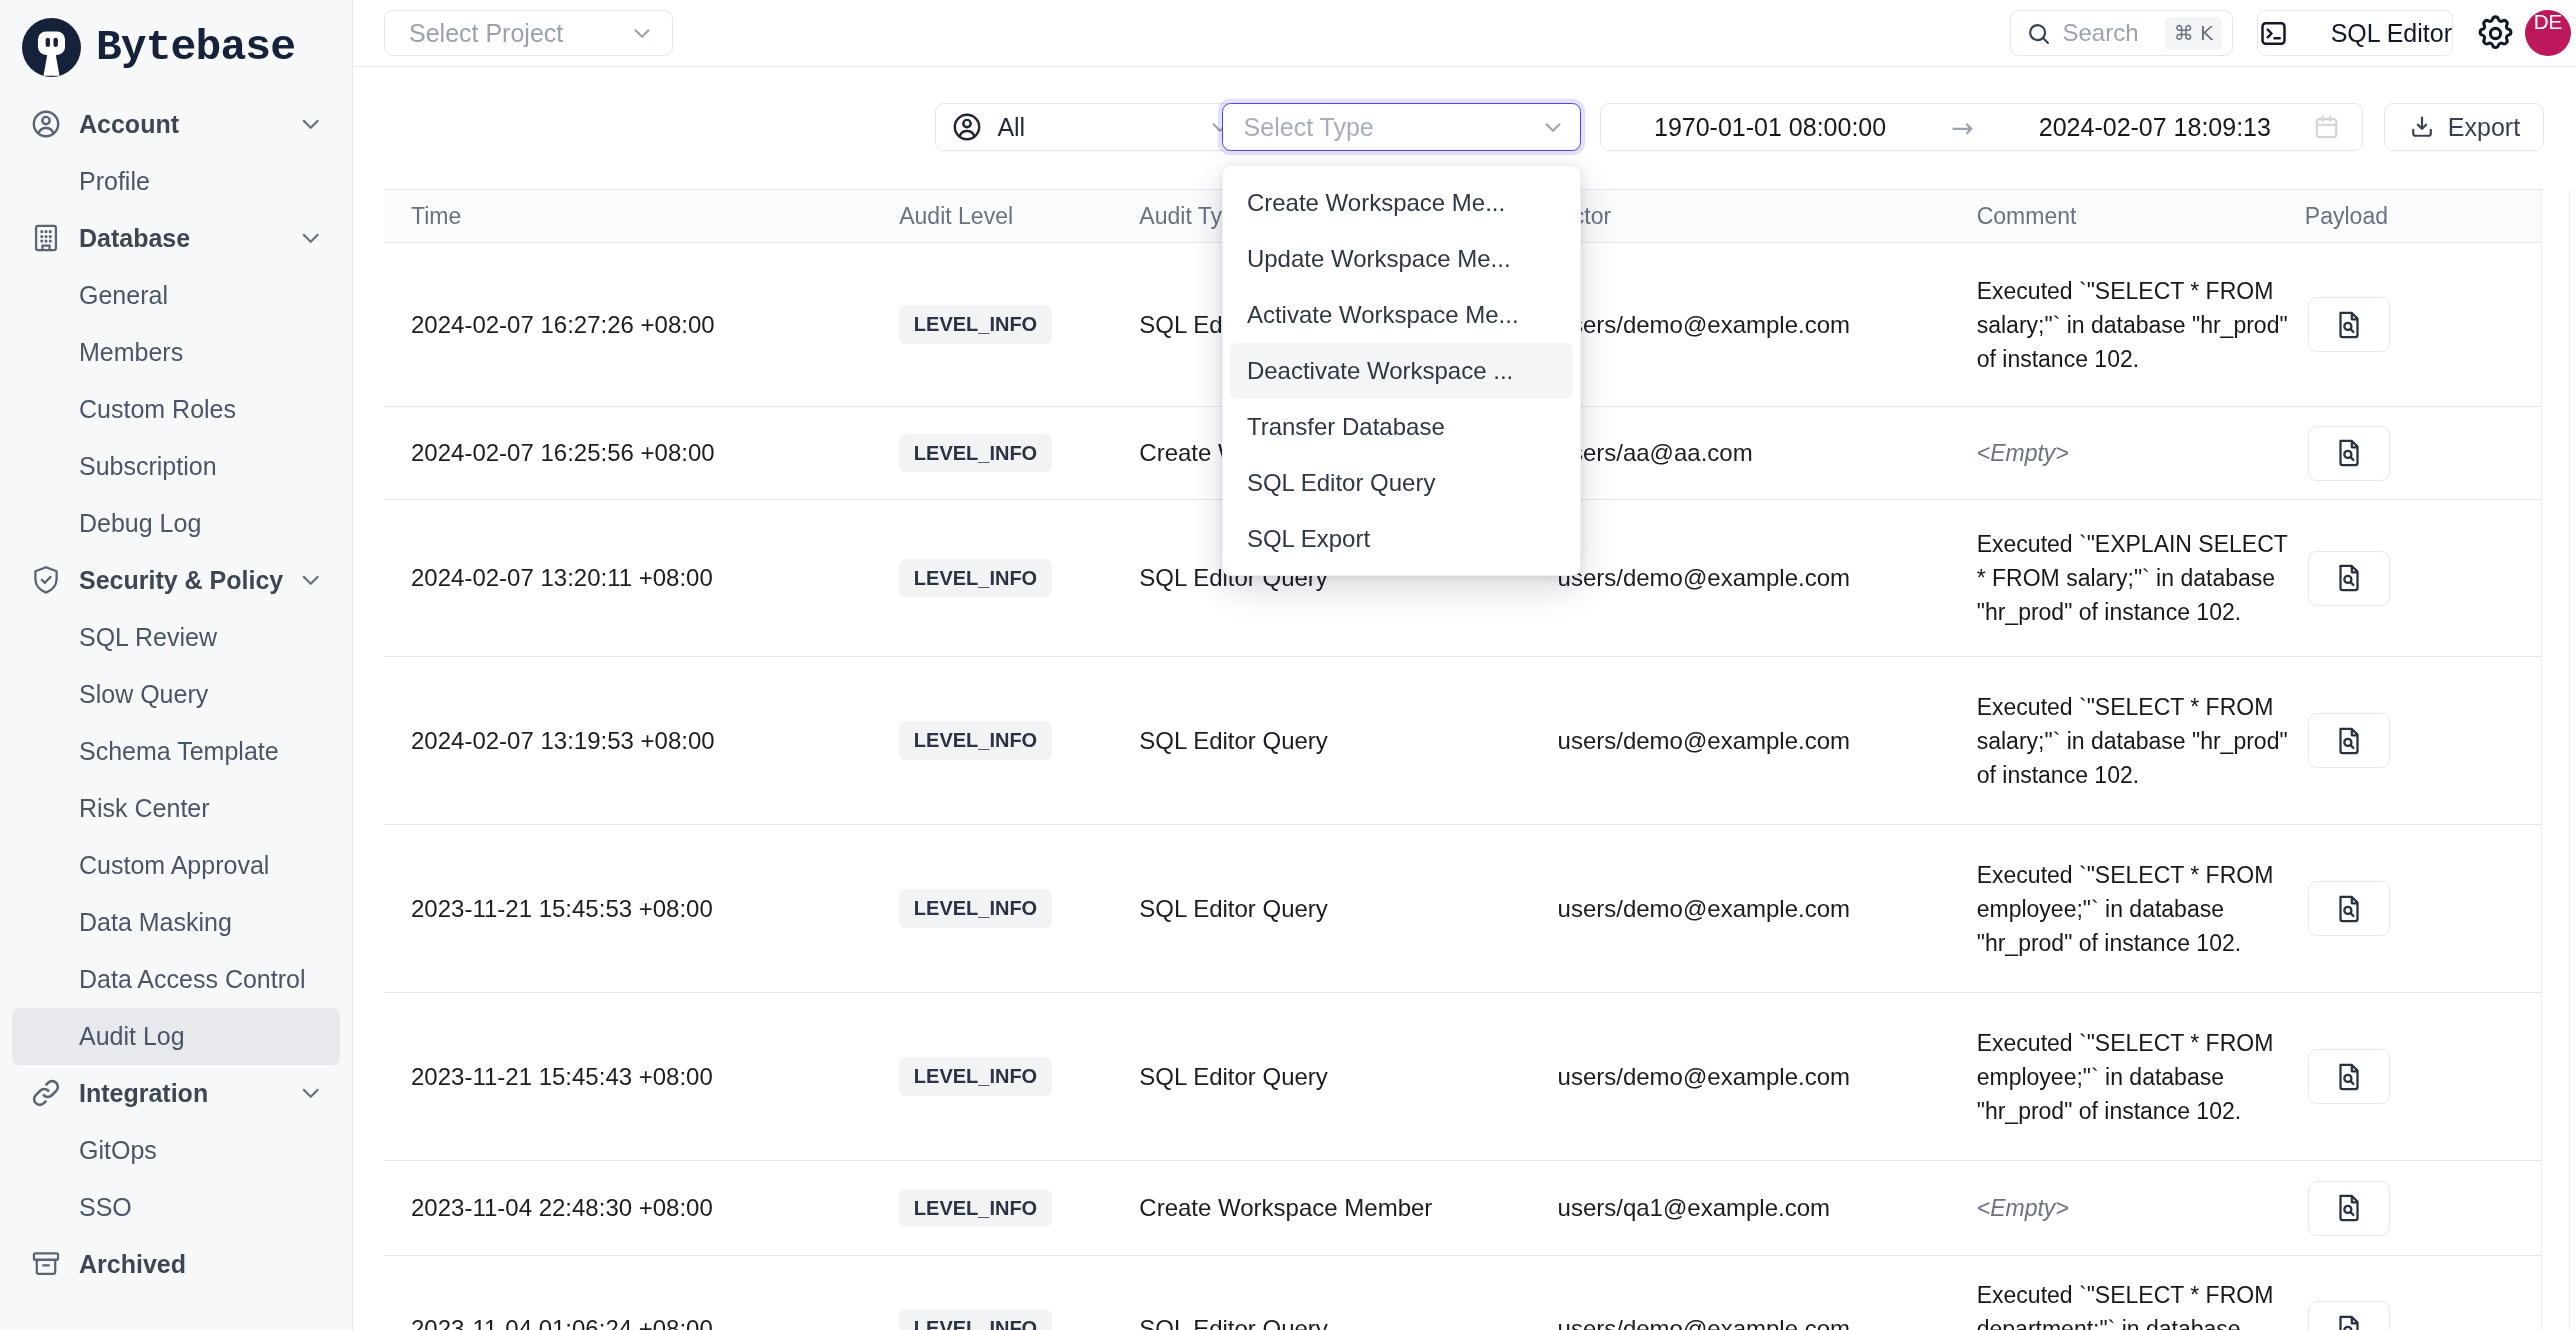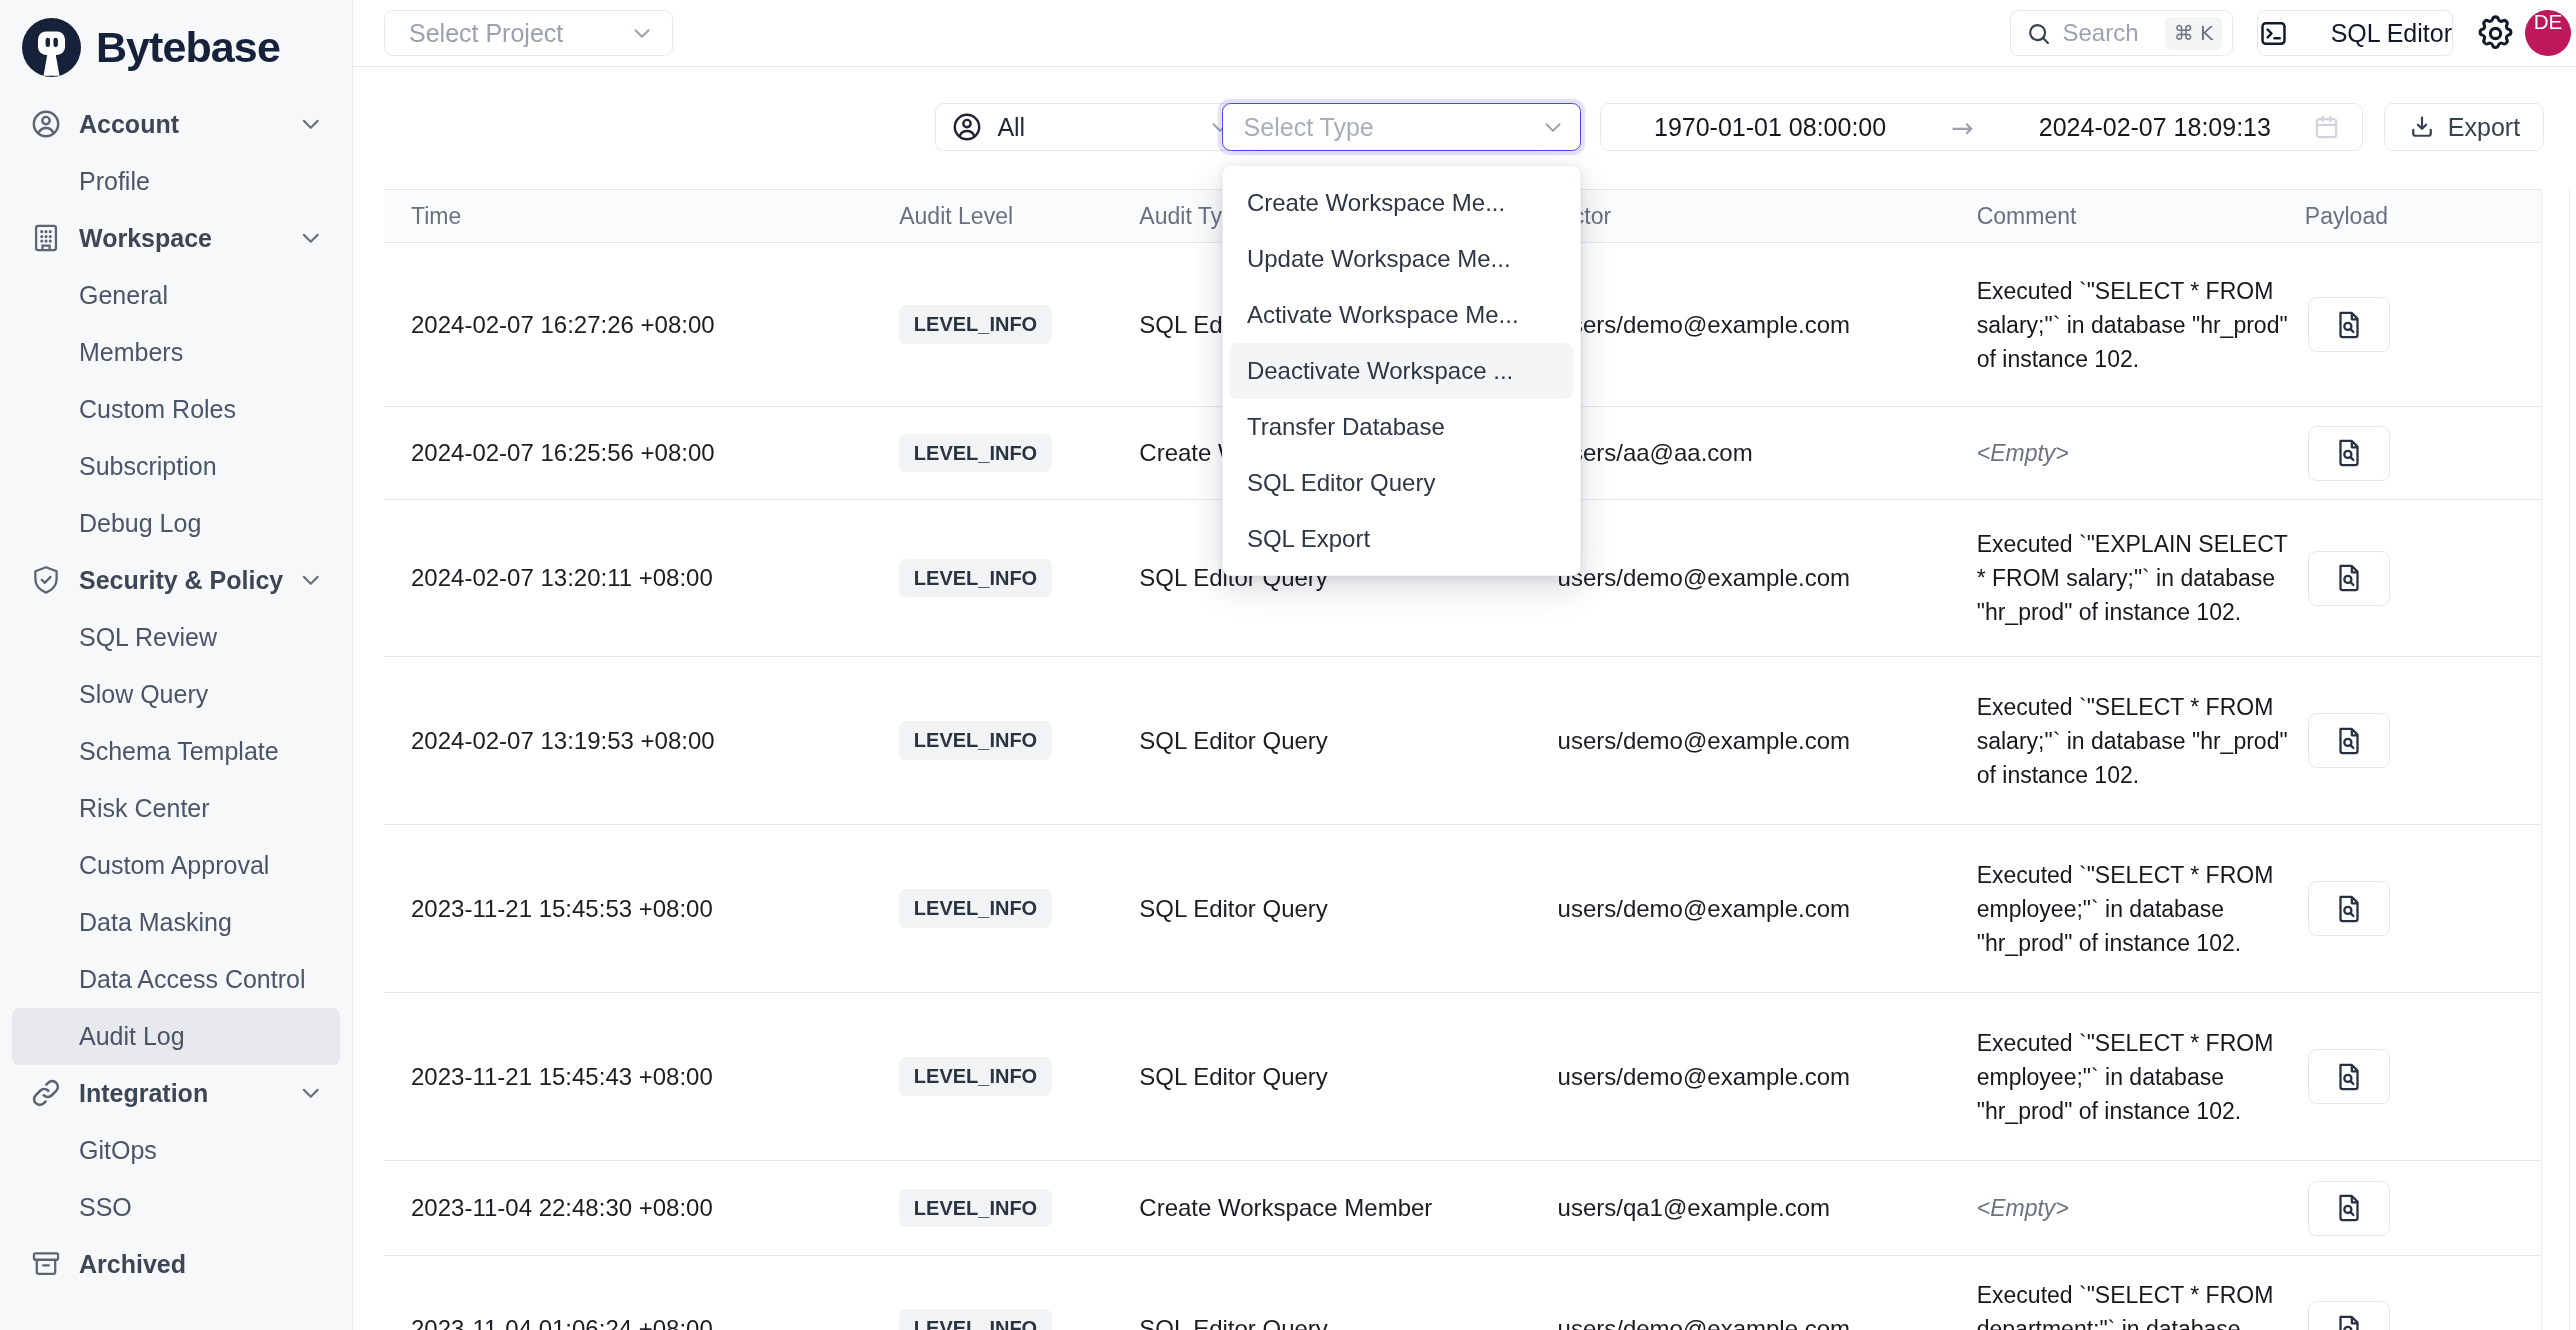--- a/index.html
+++ b/index.html
@@ -3,21 +3,21 @@
 <meta charset="utf-8">
 <style>
   * { margin:0; padding:0; box-sizing:border-box; }
   html,body { width:2576px; height:1330px; overflow:hidden; background:#fff;
     font-family:"Liberation Sans","DejaVu Sans",sans-serif; }
   .app { position:relative; width:2576px; height:1330px; background:#fff; }
 
   
   .sidebar { position:absolute; left:0; top:0; width:353px; height:1330px;
     background:#f7f8f9; border-right:0.9px solid #e9eaec; }
-  .logo { display:flex; align-items:center; gap:14.6px; padding:12px 0 0 22.3px; height:82px; }
+  .logo { display:flex; align-items:center; gap:14.6px; padding:12px 0 0 22.3px; height:82px;font-family:Liberation Mono, monospace; }
   .logo-mark { width:59px; height:59px; flex:none; }
   .logo-name { font-size:43px; font-weight:800; color:#16213a; letter-spacing:-0.9px; }
   .nav { padding-top:13.7px; }
   .nav-item { position:relative; height:57px; margin:0 12px; border-radius:6.9px;
     display:flex; align-items:center; }
   .nav-item .nav-label { position:absolute; left:67px; font-size:25px; color:#4a5568; white-space:nowrap; }
   .nav-item.header .nav-label { font-weight:600; color:#3d4654; }
   .nav-item .nav-ico { position:absolute; left:17px; width:34px; height:34px; color:#5b6472; }
   .nav-item .nav-chev { position:absolute; right:15.5px; width:27.5px; height:27.5px; color:#6b7280; }
   .nav-item.active { background:#e7e9ed; }
@@ -201,21 +201,21 @@
             <use href="#i-chevron"></use>
           </svg>
       </div>
       <div class="nav-item">
           <span class="nav-label">Profile</span>
         </div>
       <div class="nav-item header">
         <svg class="nav-ico" viewBox="0 0 40 40" width="34" height="34">
             <use href="#i-building"></use>
           </svg>
-        <span class="nav-label">Workspace</span>
+        <span class="nav-label">Database</span>
         <svg class="nav-chev" viewBox="0 0 32 32" width="27.5" height="27.5">
             <use href="#i-chevron"></use>
           </svg>
       </div>
       <div class="nav-item">
           <span class="nav-label">General</span>
         </div>
       <div class="nav-item">
           <span class="nav-label">Members</span>
         </div>

